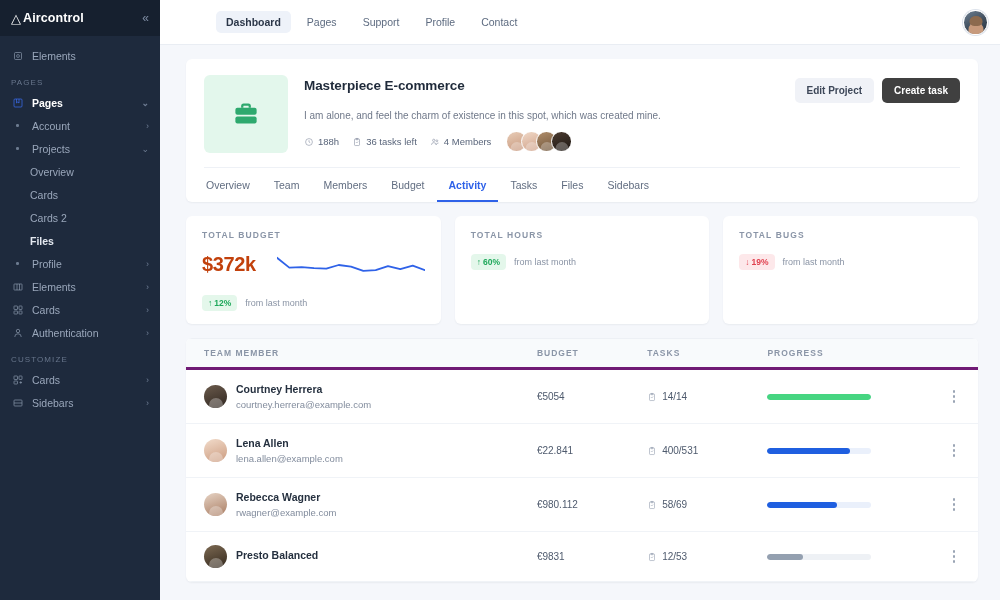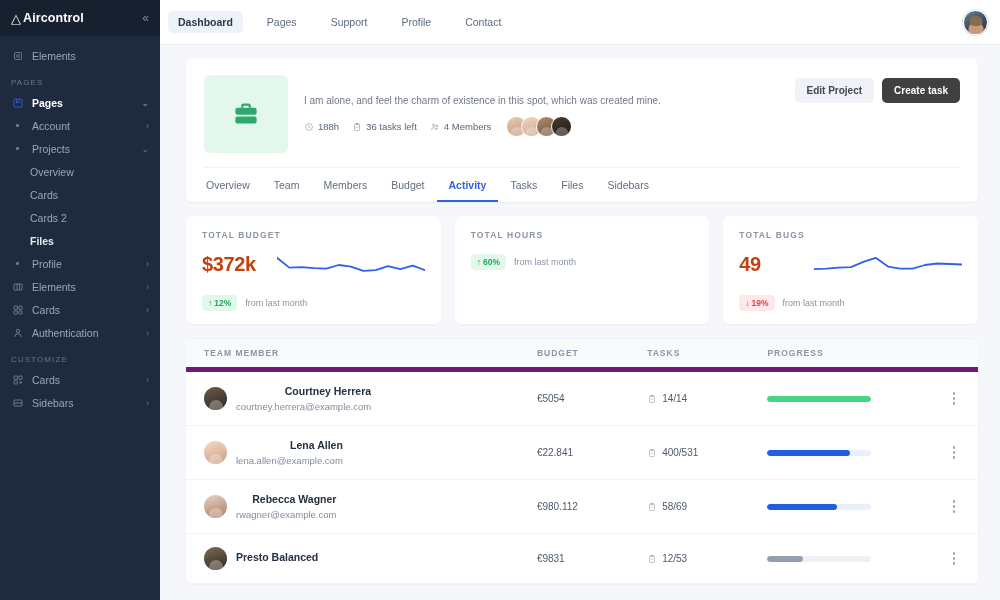--- a/index.html
+++ b/index.html
@@ -49,21 +49,21 @@
   .sb-sub .dot i { width: 2.5px; height: 2.5px; background: #6c7b91; border-radius: 50%; display: block; }
   .sb-sub2 { padding-left: 22px; }
   .sb-item.bold .lbl { color: #e4e9f0; font-weight: 600; }
 
   
   .main { flex: 1; height: 600px; display: flex; flex-direction: column; background: #f5f7fb; overflow: hidden; }
   .topbar {
     height: 45px; background: #fff; border-bottom: 1px solid #e9edf3;
     display: flex; align-items: center; padding: 0 12px 0 8px; gap: 2px;
   }
-  .tnav { display: flex; align-items: center; gap: 14px; flex: 1; }
+  .tnav { display: flex; align-items: center; gap: 6px; flex: 1; margin-left: 48px; }
   .tnav-item {
     font-size: 10.5px; color: #5d6b80; padding: 5px 10px;
     border-radius: 5px; cursor: pointer; white-space: nowrap;
   }
   .tnav-item.active { background: #eef2f9; color: #2b3648; font-weight: 600; }
   .avatar-top {
     width: 25px; height: 25px; border-radius: 50%;
     background: linear-gradient(150deg,#6d7f91 0%,#3f4d5c 55%,#2b3642 100%);
     border: 1.5px solid #fff; box-shadow: 0 0 0 1px #dde3ec;
     position: relative; overflow: hidden; cursor: pointer; flex: 0 0 25px;
@@ -135,39 +135,39 @@
   .badge { font-size: 8.5px; font-weight: 700; border-radius: 4px; padding: 3px 6px; display: flex; align-items: center; gap: 2px; }
   .badge.up { background: #e4f7eb; color: #1fa85b; }
   .badge.down { background: #fde8ea; color: #e0414f; }
   .stat-note { font-size: 9px; color: #8a94a5; }
 
   
   .members { margin-top: 14px; overflow: hidden; }
   .members-title { font-size: 11.5px; font-weight: 700; color: #1f2a3a; padding: 15px 18px 14px; }
   table { width: 100%; border-collapse: collapse; }
   thead th {
-    background: #f8fafc; border-top: 1px solid #edf0f5; border-bottom: 5px solid #701a75;
+    background: #f8fafc; border-top: 1px solid #edf0f5; border-bottom: 3px solid #701a75;
     font-size: 8.5px; letter-spacing: 1px; color: #8a95a7; text-transform: uppercase;
     font-weight: 600; text-align: left; padding: 9px 0;
   }
   thead th.c1 { padding-left: 18px; width: 350px; }
   thead th.c2 { width: 110px; }
   thead th.c3 { width: 120px; }
   thead th.c4 { width: 170px; }
   thead th.c5 { width: 40px; }
   tbody td { border-bottom: 1px solid #f0f3f7; padding: 13px 0; vertical-align: middle; }
   tbody td.c1 { padding-left: 18px; }
   .mcell { display: flex; align-items: center; gap: 9px; }
   .m-av { width: 23px; height: 23px; border-radius: 50%; flex: 0 0 23px; position: relative; overflow: hidden; }
   .m-av::after { content:""; position:absolute; left:50%; top:55%; transform:translateX(-50%); width:14px; height:14px; border-radius:50%; background:rgba(255,255,255,.3); }
   .m1 { background: linear-gradient(160deg,#6b5b4c,#2f2620); }
   .m2 { background: linear-gradient(160deg,#f2dccb,#cb9a7e); }
   .m3 { background: linear-gradient(160deg,#e6d3c4,#a97c62); }
   .m4 { background: linear-gradient(160deg,#7d6a53,#33281d); }
-  .m-name { font-size: 10.5px; font-weight: 700; color: #25303f; text-align: right; }
+  .m-name { font-size: 10.5px; font-weight: 700; color: #25303f; }
   .m-mail { font-size: 9.5px; color: #828c9d; margin-top: 4px; }
   .cell-txt { font-size: 10px; color: #4e5a6d; }
   .cell-tasks { display: flex; align-items: center; gap: 5px; font-size: 10px; color: #4e5a6d; }
   .cell-tasks svg { width: 10px; height: 10px; stroke: #8a95a7; fill: none; stroke-width: 1.3; }
   .pbar { width: 104px; height: 6px; border-radius: 4px; background: #eaf0fb; overflow: hidden; }
   .pbar.gray-track { background: #eef1f5; }
   .pfill { height: 100%; border-radius: 4px; }
   .kebab { display: flex; flex-direction: column; gap: 2.5px; align-items: center; cursor: pointer; padding-right: 8px; }
   .kebab i { width: 2.6px; height: 2.6px; border-radius: 50%; background: #9aa4b4; display: block; }
 </style>
@@ -335,20 +335,21 @@
       <section class="card proj-card">
         <div class="proj-top">
           <div class="proj-thumb">
             <svg viewBox="0 0 24 24">
               <path d="M9 7V5.6c0-.6.5-1.1 1.1-1.1h3.8c.6 0 1.1.5 1.1 1.1V7" fill="none" stroke="#2ea96e" stroke-width="1.8"></path>
               <rect x="3.5" y="7" width="17" height="5.6" rx="1.6" fill="#2ea96e"></rect>
               <rect x="3.5" y="14" width="17" height="5.5" rx="1.6" fill="#2ea96e"></rect>
             </svg>
           </div>
           <div class="proj-info">
+            <div class="proj-title">Masterpiece E-commerce</div>
             <div class="proj-desc">I am alone, and feel the charm of existence in this spot, which was created mine.</div>
             <div class="proj-meta">
               <span class="meta">
                 <svg viewBox="0 0 24 24">
                     <circle cx="12" cy="12" r="8.2"></circle>
                     <path d="M12 7.6V12l3 1.8"></path>
                   </svg>
                 <span>188h</span>
               </span>
               <span class="meta">
@@ -417,26 +418,20 @@
             <span class="badge up">
               <span>↑</span>
               <span>60%</span>
             </span>
             <span class="stat-note">from last month</span>
           </div>
         </div>
 
         <div class="card stat">
           <div class="stat-label">TOTAL BUGS</div>
-          <div class="stat-mid">
-            <div class="stat-val">49</div>
-            <svg class="spark" viewBox="0 0 148 34" preserveAspectRatio="none">
-              <polyline id="spark2" fill="none" stroke="#2f62e8" stroke-width="1.8" stroke-linejoin="round" stroke-linecap="round" points="0.0,22.2 12.3,21.7 24.7,20.6 37.0,20.1 49.3,14.9 61.7,10.8 74.0,19.6 86.3,21.7 98.7,21.7 111.0,18.0 123.3,16.5 135.7,17.0 148.0,17.5"></polyline>
-            </svg>
-          </div>
           <div class="stat-foot">
             <span class="badge down">
               <span>↓</span>
               <span>19%</span>
             </span>
             <span class="stat-note">from last month</span>
           </div>
         </div>
       </section>
 

